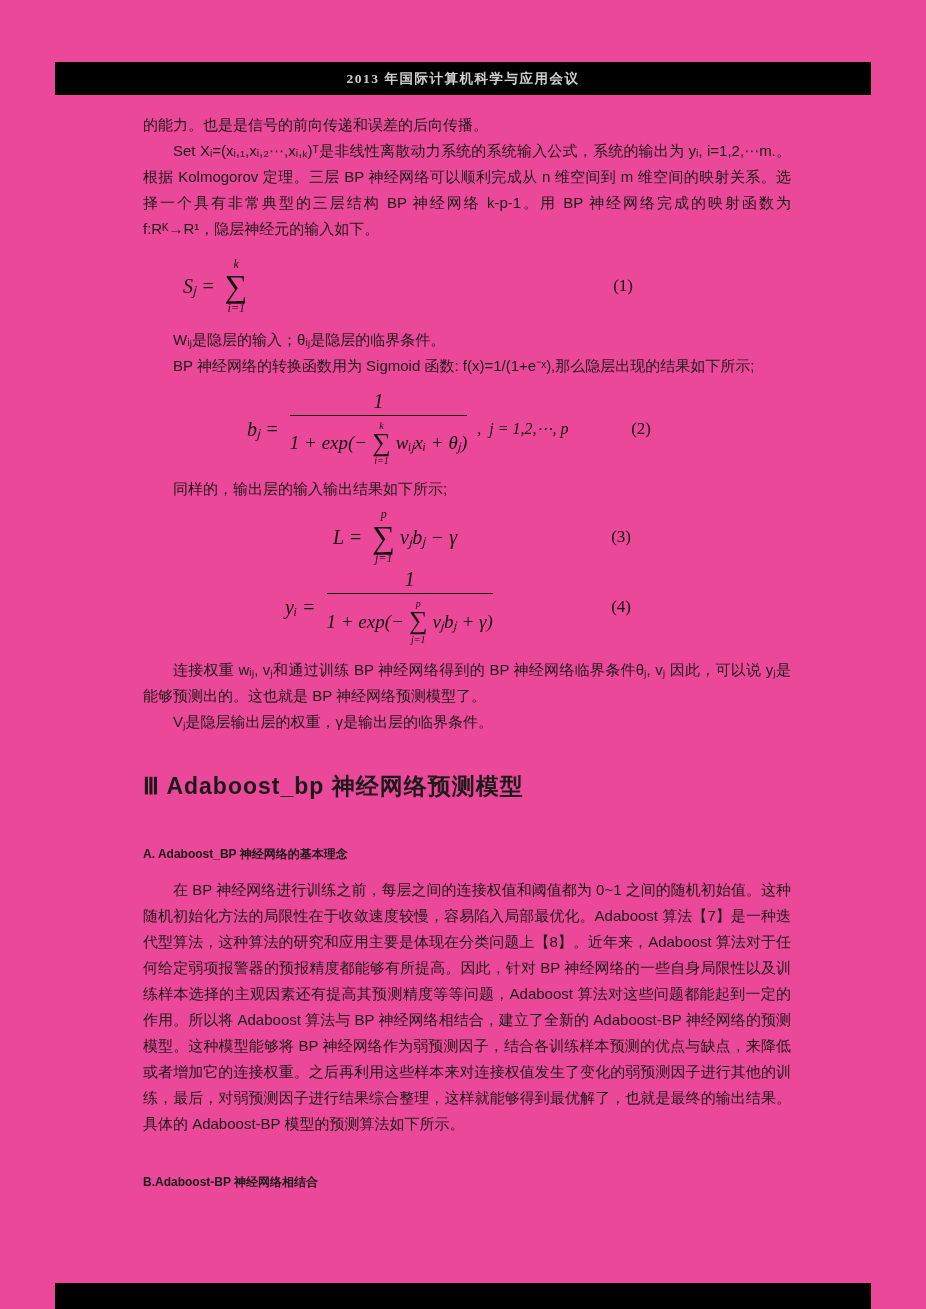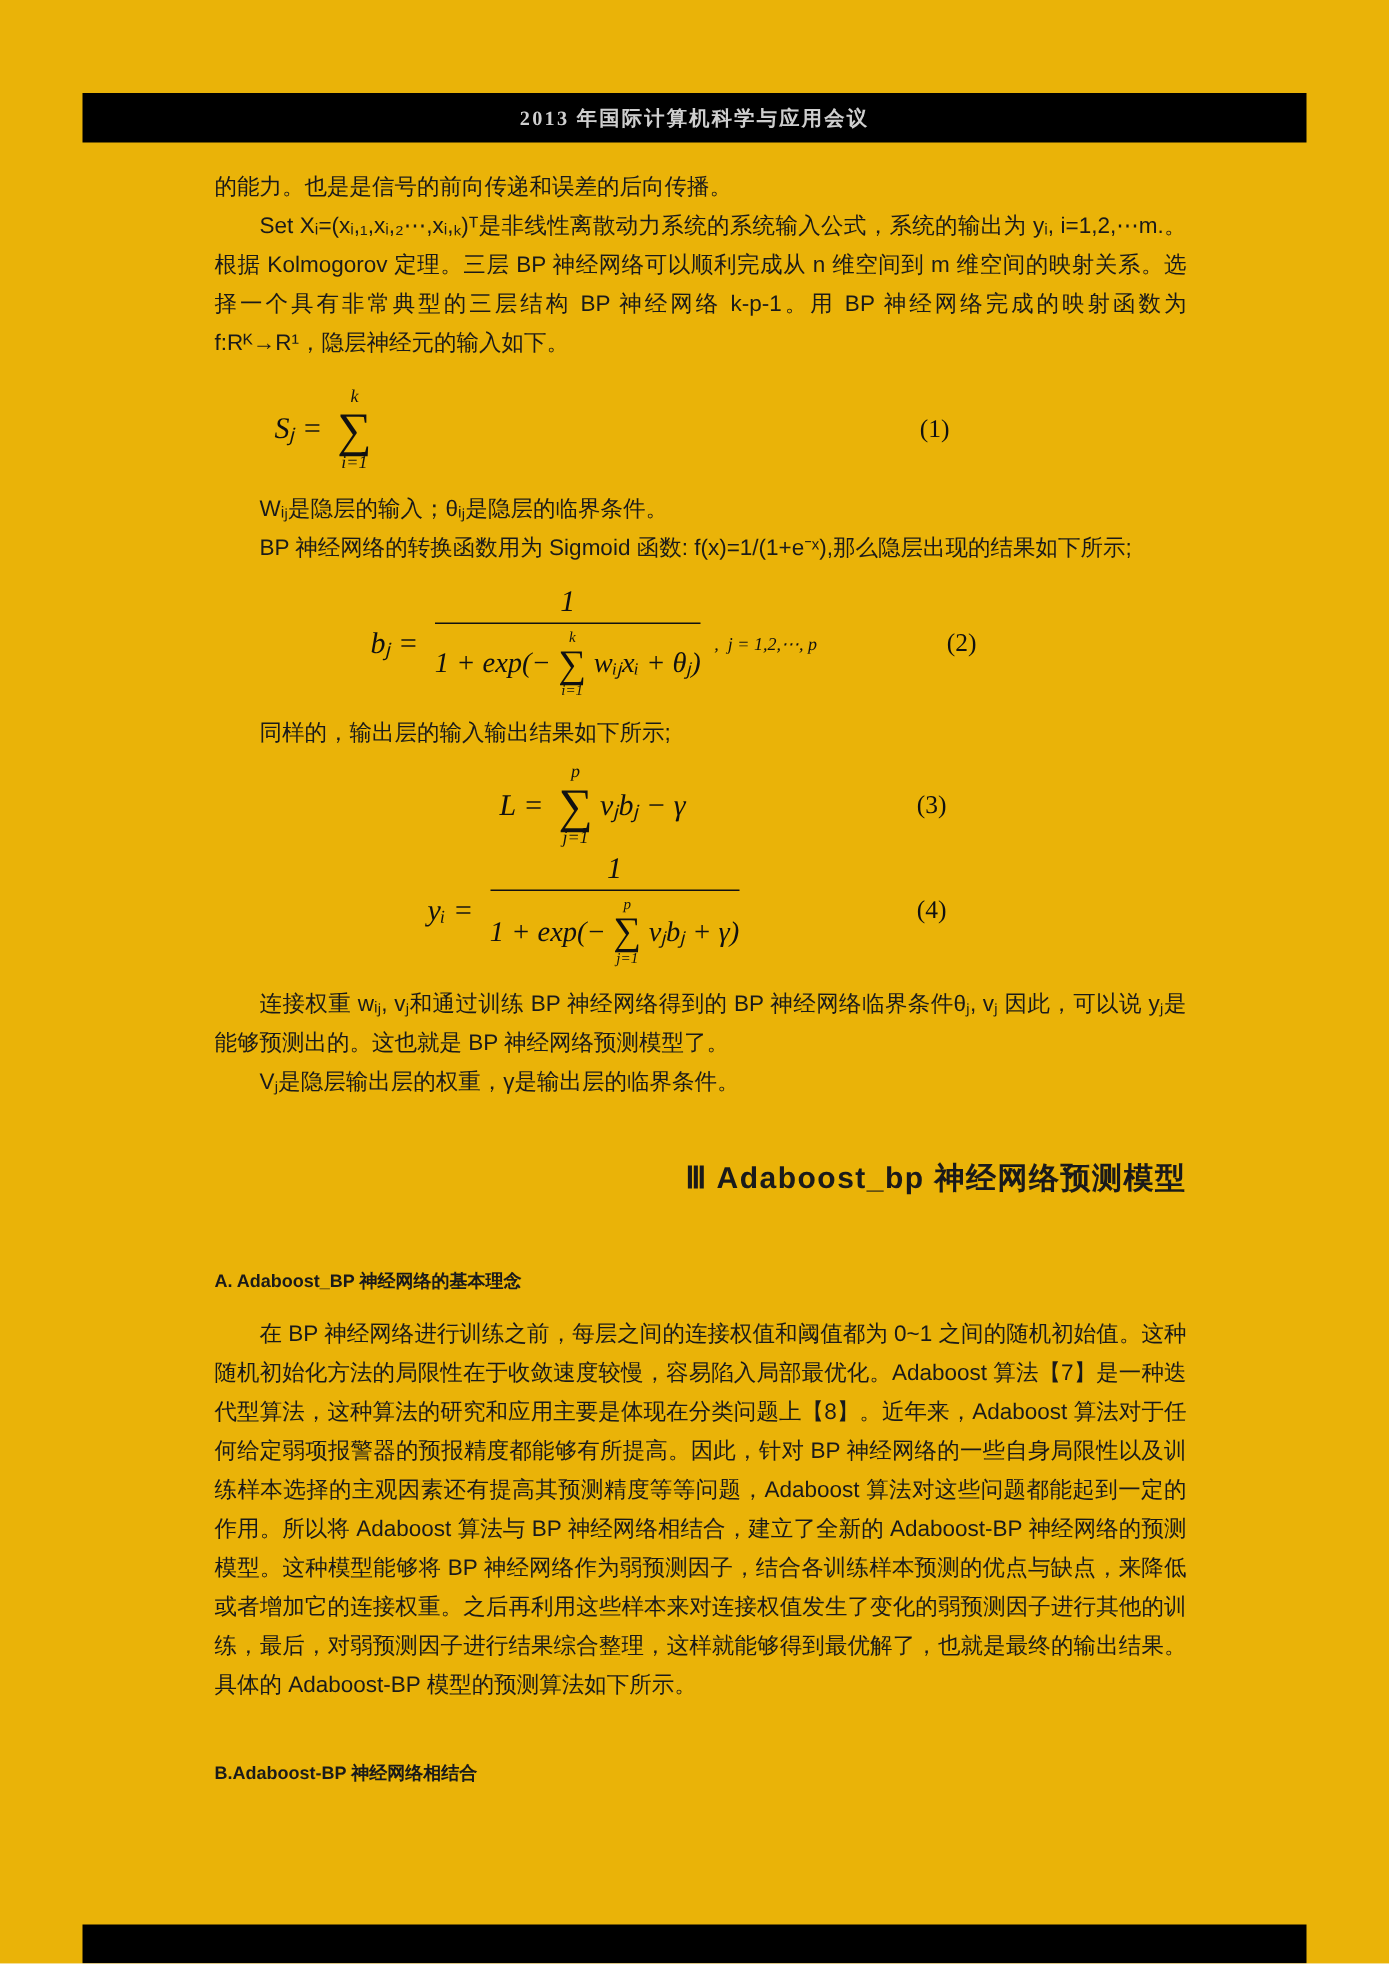--- a/index.html
+++ b/index.html
@@ -1,18 +1,18 @@
 <!DOCTYPE html>
 <html><head>
 <meta charset="utf-8">
 <style>
   * { margin:0; padding:0; box-sizing:border-box; }
   html,body { background:#ffffff; }
   body { font-family:"Liberation Sans", sans-serif; color:#1a1a1a; }
-  .page { position:relative; width:926px; height:1309px; margin:0 auto; background:#eab308; overflow:hidden; }
+  .page { position:relative; width:926px; height:1309px; margin:0 auto; background:#ec4899; overflow:hidden; }
 
   .header-bar { position:absolute; top:62px; left:55px; width:816px; height:33px; background:#000000;
                 display:flex; align-items:center; justify-content:center; }
   .header-title { color:#cfcfcf; font-size:13.5px; font-weight:bold; letter-spacing:1.5px;
                   font-family:"Liberation Serif", serif; }
 
   .footer-bar { position:absolute; bottom:0; left:55px; width:816px; height:26px; background:#000000; }
 
   .content { position:absolute; top:112px; left:143px; width:648px; font-size:15px; line-height:26px;
              text-align:justify; }
@@ -28,30 +28,30 @@
          font-style:normal; }
   .sum .lim { font-size:12px; font-style:italic; line-height:1.1; }
   .sum .sigma { font-size:32px; line-height:0.95; font-style:normal; }
   .sum.small .lim { font-size:10px; }
   .sum.small .sigma { font-size:26px; }
   .frac { display:inline-flex; flex-direction:column; align-items:stretch; vertical-align:middle; margin:0 6px; }
   .frac .num { text-align:center; border-bottom:1.4px solid #111; padding:0 10px 4px; line-height:1;
                font-size:20px; }
   .frac .den { display:inline-flex; align-items:center; justify-content:center; padding-top:4px;
                font-size:19px; white-space:pre; }
-  .mtail { font-size:12px; white-space:pre; }
+  .mtail { font-size:16px; white-space:pre; }
   .eq-num { font-style:normal; font-size:17px; font-family:"Liberation Serif", serif; }
 
   .f1 { padding:0 158px 0 40px; margin:16px 0 12px; }
   .f2 { padding:0 140px 0 104px; margin:12px 0 10px; }
   .f3 { padding:0 160px 0 190px; margin:6px 0 2px; }
   .f4 { padding:0 160px 0 142px; margin:4px 0 12px; }
 
   
-  .section-title { font-size:20px; font-weight:bold; text-align:right; letter-spacing:1px;
+  .section-title { font-size:23px; font-weight:bold; text-align:left; letter-spacing:1px;
                    margin:38px 0 42px; text-indent:0; }
   .sub-title { font-size:12px; font-weight:bold; margin:0 0 10px; text-indent:0; }
   .sub-title.b { margin-top:32px; }
 </style>
 </head>
 <body>
 
 <div class="page">
 
   <div class="header-bar">

